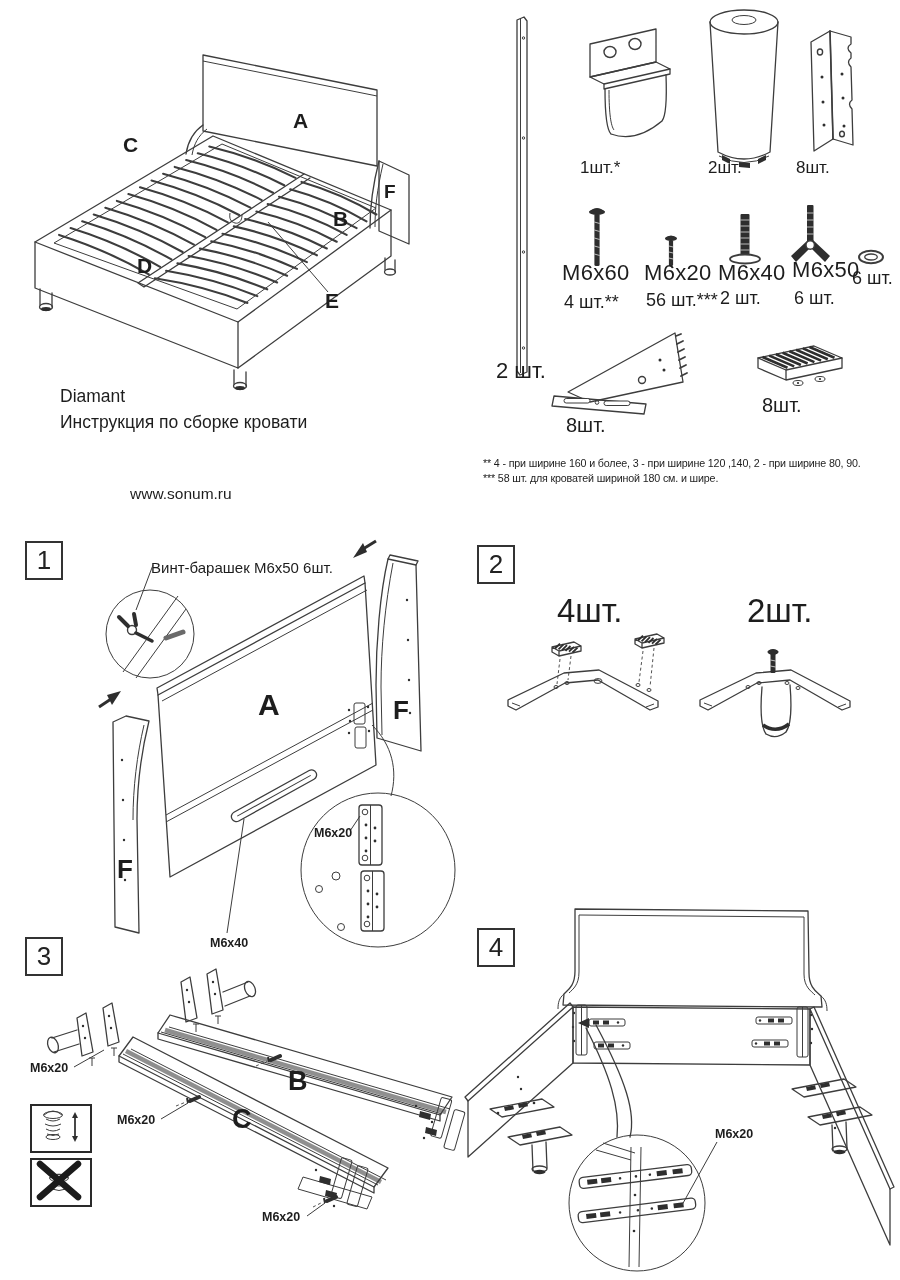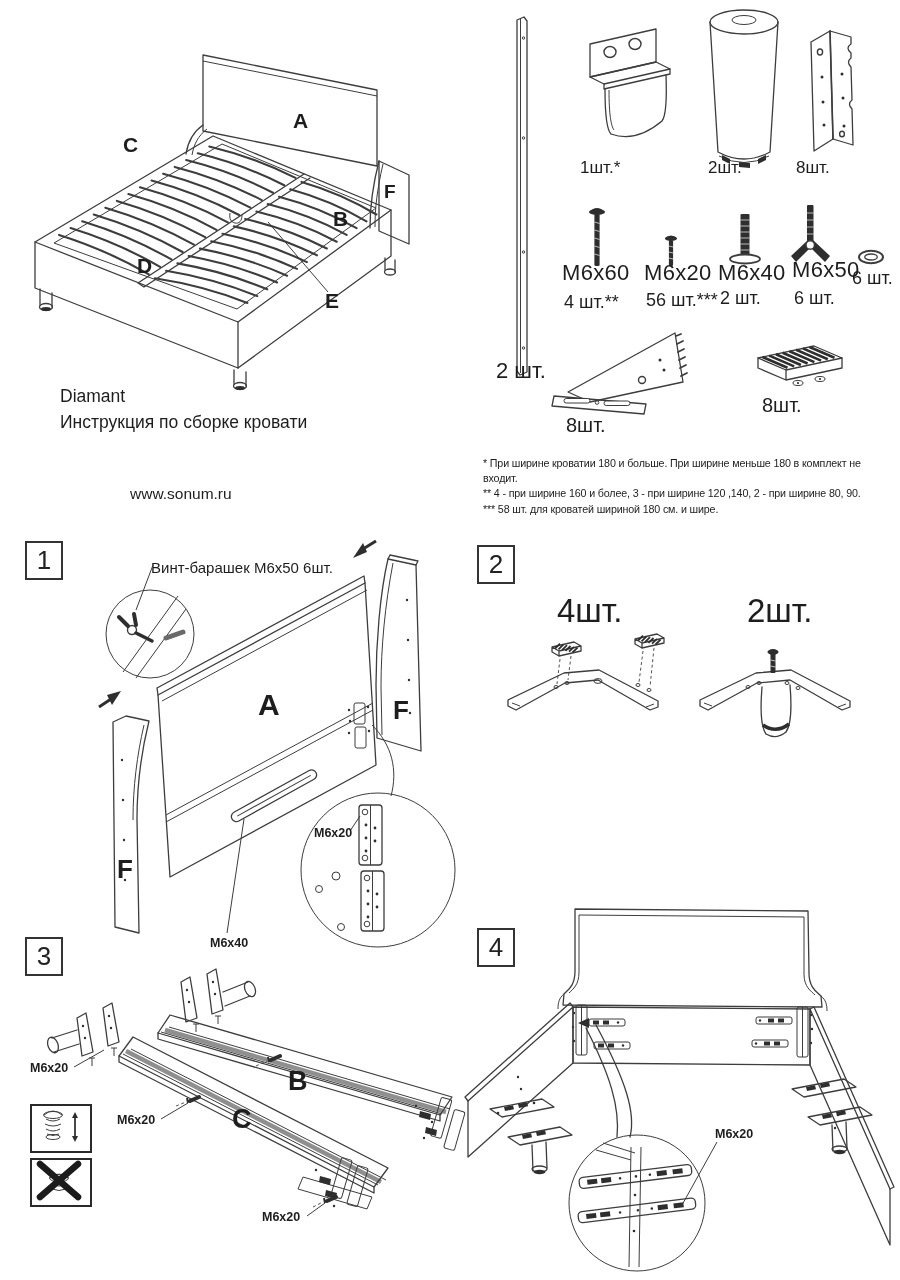--- a/index.html
+++ b/index.html
@@ -184,21 +184,20 @@
     <path class="fd" d="M10.5,15 L35.5,25.8 M17.2,13.6 L42.2,24.4 M23.9,12.2 L48.9,23 M30.6,10.7 L55.6,21.5 M37.4,9.3 L62.4,20.1 M44.1,7.8 L69.1,18.6 M50.8,6.4 L75.8,17.2 M57.5,5 L82.5,15.8" style="stroke:#2e2e2e;stroke-width:2.6;fill:none"></path>
     <path class="ln" d="M6,16 L6,26 L34,38 L90,26 L90,16 M34,28 L34,38"></path>
     <ellipse class="ln1" cx="46" cy="41" rx="5" ry="2.5"></ellipse>
       <circle class="fd" cx="46" cy="41" r="1.1"></circle>
     <ellipse class="ln1" cx="68" cy="37" rx="5" ry="2.5"></ellipse>
       <circle class="fd" cx="68" cy="37" r="1.1"></circle>
   </svg>
   <div class="lbl q20 c" style="left:762px;top:394px;width:72px">8шт.</div>
 
   <div class="lbl notes" style="left:483px;top:456px;width:414px">
-    <div>* При ширине кроватии 180 и больше. При ширине меньше  180 в комплект не входит.</div>
     <div>**  4 - при ширине 160 и более, 3 - при ширине 120  ,140, 2 - при ширине 80, 90.</div>
     <div>***  58 шт. для кроватей шириной 180 см. и шире.</div>
   </div>
 
   <div class="stepbox" style="left:25px;top:541px">1</div>
   <div class="lbl" style="left:151px;top:559px;font-size:15px">Винт-барашек М6х50 6шт.</div>
 
   <svg style="left:20px;top:535px" width="445" height="448" viewBox="0 0 445 448">
     <g>
       <polygon class="fd" points="333,23 347,17 343,8"></polygon>

